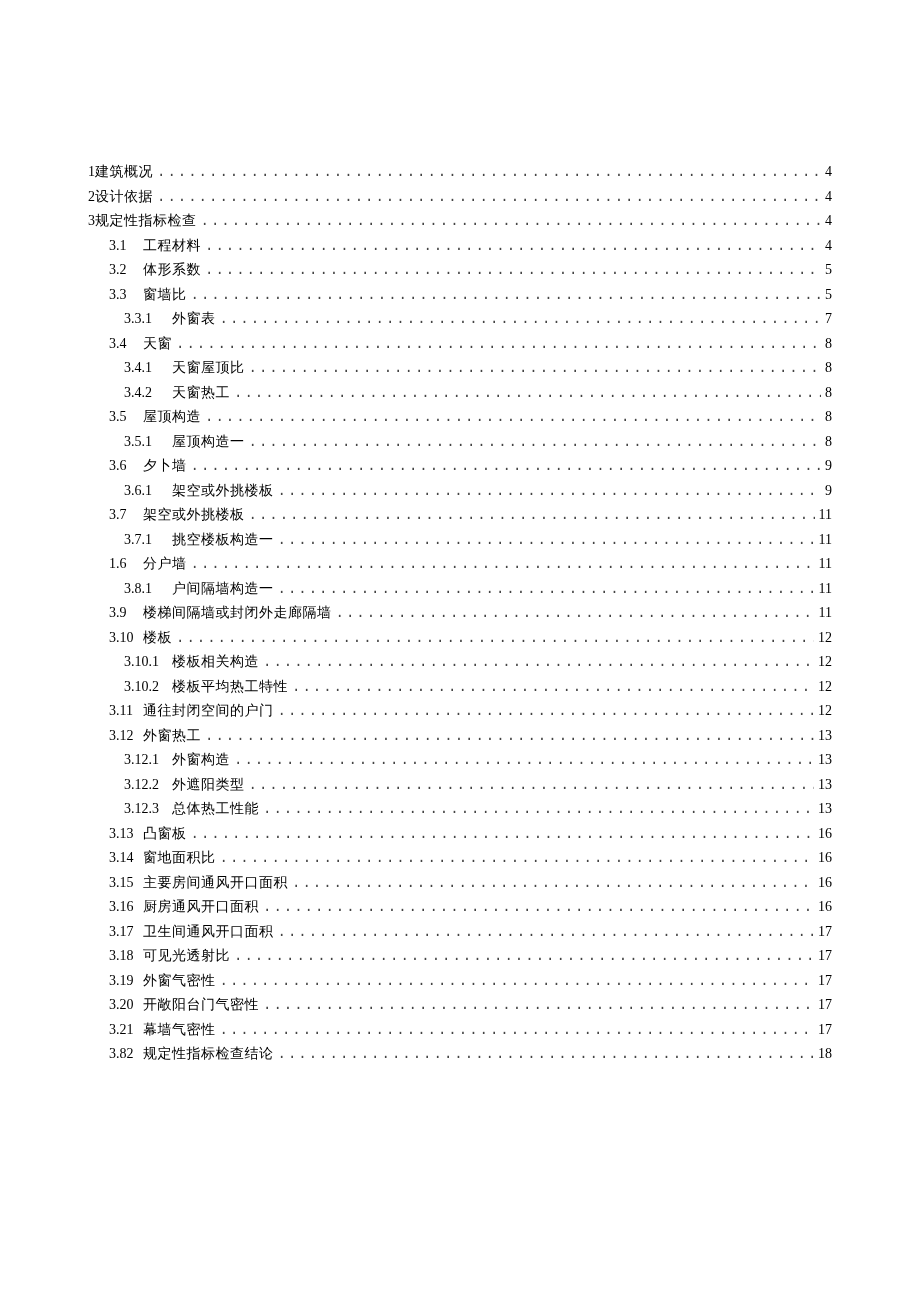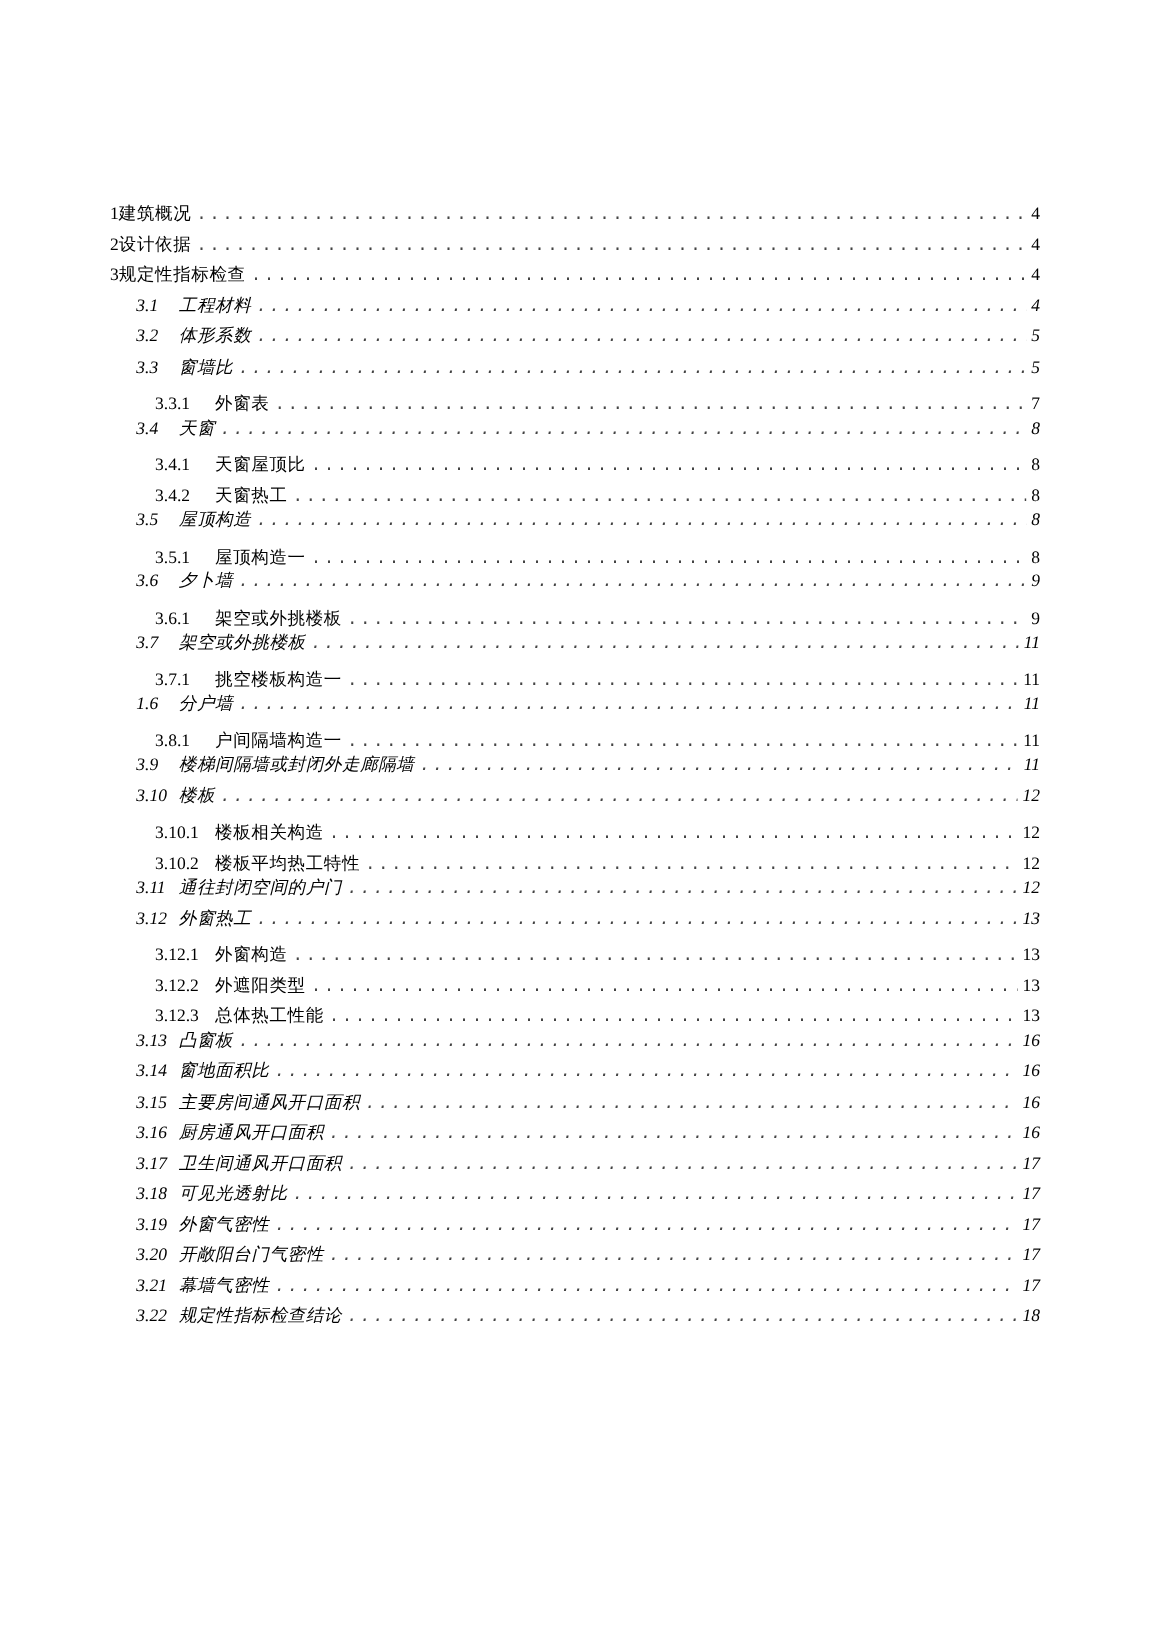--- a/index.html
+++ b/index.html
@@ -41,22 +41,22 @@
       margin: 0 4px;
     }
     .toc-dots::before {
       content: "...............................................................................................................................................";
     }
     .toc-page {
       flex: 0 0 auto;
       font-size: 14px;
     }
     .lvl-1 { padding-left: 0; }
-    .lvl-2 { padding-left: 21px; font-style: italic; }
-    .lvl-3 { padding-left: 36px; align-items: center; }
+    .lvl-2 { padding-left: 21px; }
+    .lvl-3 { padding-left: 36px; }
     .lvl-2 .toc-number { min-width: 34px; display: inline-block; }
     .lvl-3 .toc-number { min-width: 48px; display: inline-block; }
   </style>
 </head>
 <body>
 
 <div class="toc" id="toc">
     <div class="toc-entry lvl-1">
       <span class="toc-number">1</span>
       <span> </span>
@@ -303,19 +303,19 @@
       <span class="toc-page">17</span>
     </div>
     <div class="toc-entry lvl-2">
       <span class="toc-number">3.21</span>
       <span></span>
       <span class="toc-title">幕墙气密性</span>
       <span class="toc-dots"></span>
       <span class="toc-page">17</span>
     </div>
     <div class="toc-entry lvl-2">
-      <span class="toc-number">3.22</span>
+      <span class="toc-number">3.82</span>
       <span></span>
       <span class="toc-title">规定性指标检查结论</span>
       <span class="toc-dots"></span>
       <span class="toc-page">18</span>
     </div>
   </div>
 
 </body></html>

